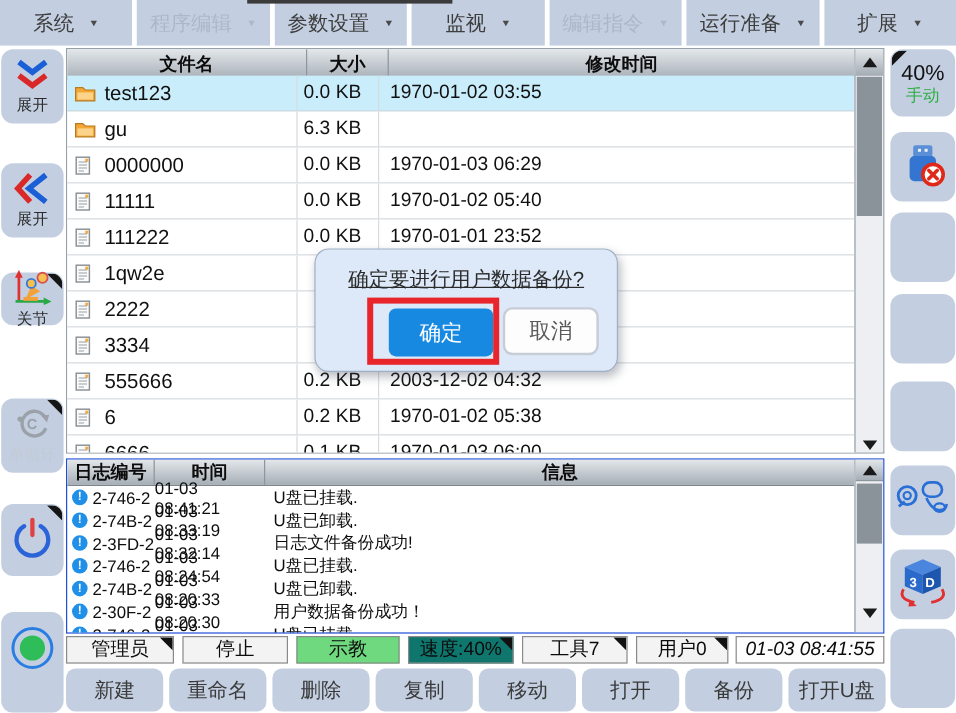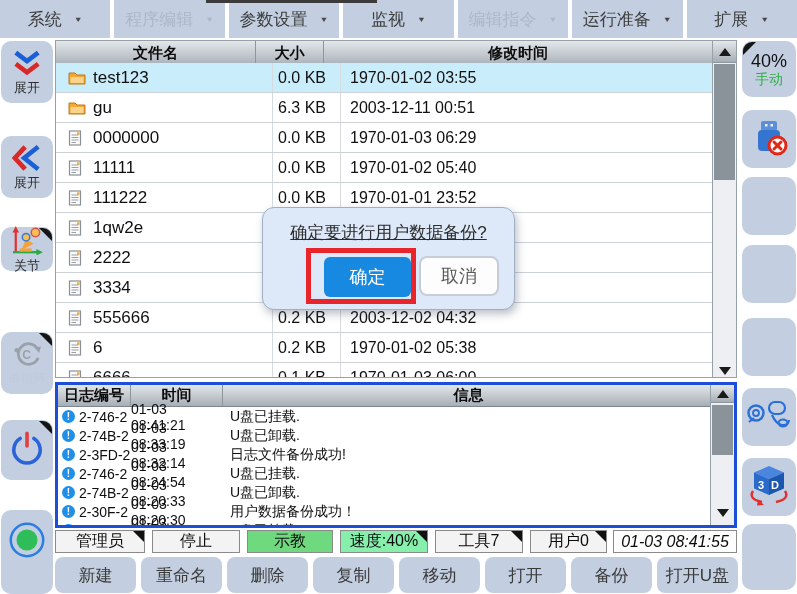--- a/index.html
+++ b/index.html
@@ -26,52 +26,52 @@
               border:1px solid #96a0a9;box-sizing:border-box;overflow:hidden;}
   .fhead{position:absolute;left:0;top:0;width:656px;height:26px;display:flex;
          background:linear-gradient(#e3e7ea,#a6aeb6);border-bottom:1px solid #7d858d;box-sizing:border-box;}
   .fth{display:flex;align-items:center;justify-content:center;font-size:15px;font-weight:700;color:#0c0c0c;
        border-right:1px solid #8d959d;box-sizing:border-box;}
   .fth:last-child{border-right:none;}
   #file-rows{position:absolute;left:0;top:22px;width:656px;}
   .frow{display:flex;height:30px;border-bottom:1px solid #ccd1d5;box-sizing:border-box;background:#fff;}
   .frow.sel{background:#c9edfb;}
   .fcell{display:flex;align-items:center;box-sizing:border-box;border-right:1px solid #d6dbdf;overflow:hidden;}
-  .fname{width:217px;gap:7px;padding-left:12px;font-size:17px;color:#101010;}
+  .fname{width:192px;gap:7px;padding-left:6px;font-size:17px;color:#101010;}
   .fsize{width:68px;padding-left:5px;font-size:16px;color:#101010;}
   .ftime{flex:1;padding-left:9px;font-size:16px;color:#101010;border-right:none;}
   .fic{display:inline-flex;width:18px;height:16px;flex:0 0 18px;}
   
   .vscroll{position:absolute;right:0;top:0;width:24px;background:#edeff2;border-left:1px solid #96a0a9;box-sizing:border-box;}
   .sbtn{height:22px;display:flex;align-items:center;justify-content:center;
         background:linear-gradient(#e3e7ea,#a6aeb6);border-bottom:1px solid #8d959d;box-sizing:border-box;}
   .tri-up{width:0;height:0;border-left:6px solid transparent;border-right:6px solid transparent;border-bottom:8px solid #1a1a1a;}
   .tri-dn{width:0;height:0;border-left:6px solid transparent;border-right:6px solid transparent;border-top:8px solid #1a1a1a;}
   .thumb{position:absolute;left:1px;width:21px;background:#8a929a;}
   .sdown{position:absolute;left:0;bottom:2px;width:100%;display:flex;justify-content:center;}
   
   .log-table{position:absolute;left:55px;top:382px;width:682px;height:146px;background:#fff;
-             border:3px solid #1d4ed8;box-sizing:border-box;overflow:hidden;}
+             border:1px solid #1d4ed8;box-sizing:border-box;overflow:hidden;}
   .lhead{position:absolute;left:0;top:0;width:656px;height:22px;display:flex;
          background:linear-gradient(#e3e7ea,#a6aeb6);border-bottom:1px solid #7d858d;box-sizing:border-box;}
   .lth{display:flex;align-items:center;justify-content:center;font-size:15px;font-weight:700;color:#0c0c0c;
        border-right:1px solid #8d959d;box-sizing:border-box;}
   .lth:last-child{border-right:none;}
   #log-rows{position:absolute;left:0;top:22px;width:656px;}
   .lrow{display:flex;height:19px;align-items:center;font-size:14px;color:#0e0e0e;}
   .lid{width:73px;display:flex;align-items:center;gap:4px;padding-left:4px;box-sizing:border-box;}
   .ltime{width:92px;}
   .lmsg{flex:1;padding-left:7px;}
   .info-ic{width:13px;height:13px;border-radius:50%;background:#1f8fe8;color:#fff;font-size:10px;font-weight:700;
            display:inline-flex;align-items:center;justify-content:center;flex:0 0 13px;}
   
   .scell{position:absolute;top:530px;height:23px;background:#f3f3f3;border:1px solid #8a8a8a;box-sizing:border-box;
          display:flex;align-items:center;justify-content:center;font-size:16px;color:#0b0b0b;}
   .scell.green{background:#6fd97f;}
-  .scell.dark{background:#86efac;}
+  .scell.dark{background:#0f766e;}
   .scell.time{background:#fdfdfd;font-style:italic;}
   .snotch{position:absolute;top:0;right:0;width:11px;height:11px;background:#111;clip-path:polygon(0 0,100% 0,100% 100%);}
   .bbtn{position:absolute;top:557px;height:36px;width:81px;background:#c3cfe1;border-radius:8px;
         display:flex;align-items:center;justify-content:center;font-size:17px;color:#3a3a3a;}
   
   .dialog{position:absolute;left:262px;top:207px;width:251px;height:101px;background:#dde9f8;
           border:1px solid #9fb0c4;border-radius:12px;box-shadow:2px 4px 8px rgba(60,70,90,.35);z-index:20;}
   .dmsg{position:absolute;left:0;top:13px;width:100%;text-align:center;font-size:17px;color:#2b2b2b;text-decoration:underline;}
   .ok-btn{position:absolute;left:61px;top:49px;width:87px;height:40px;background:#1789e1;border-radius:6px;
           color:#fff;font-size:18px;display:flex;align-items:center;justify-content:center;}
@@ -255,21 +255,20 @@
         <div class="fcell fname">
           <span class="fic">
             <svg width="18" height="16" viewBox="0 0 18 16">
               <path d="M1 3 h6 l2 2 h8 v9 h-16 z" fill="#f5a733" stroke="#b87a1e" stroke-width="1"></path>
               <rect x="2.5" y="7" width="13" height="6" fill="#fbd38a"></rect>
             </svg>
           </span>
           <span>gu</span>
         </div>
         <div class="fcell fsize">6.3 KB</div>
-        <div class="fcell ftime">2003-12-11 00:51</div>
       </div>
       <div class="frow">
         <div class="fcell fname">
           <span class="fic">
             <svg width="14" height="16" viewBox="0 0 14 16">
               <rect x="1.5" y="1" width="11" height="14" fill="#fbfbfb" stroke="#8a9096" stroke-width="1.2"></rect>
               <rect x="9" y="2.2" width="2.6" height="2.6" fill="#f0b040"></rect>
               <line x1="3.5" y1="5" x2="10.5" y2="5" stroke="#9aa0a6" stroke-width="1"></line>
               <line x1="3.5" y1="7.5" x2="10.5" y2="7.5" stroke="#9aa0a6" stroke-width="1"></line>
               <line x1="3.5" y1="10" x2="10.5" y2="10" stroke="#9aa0a6" stroke-width="1"></line>

